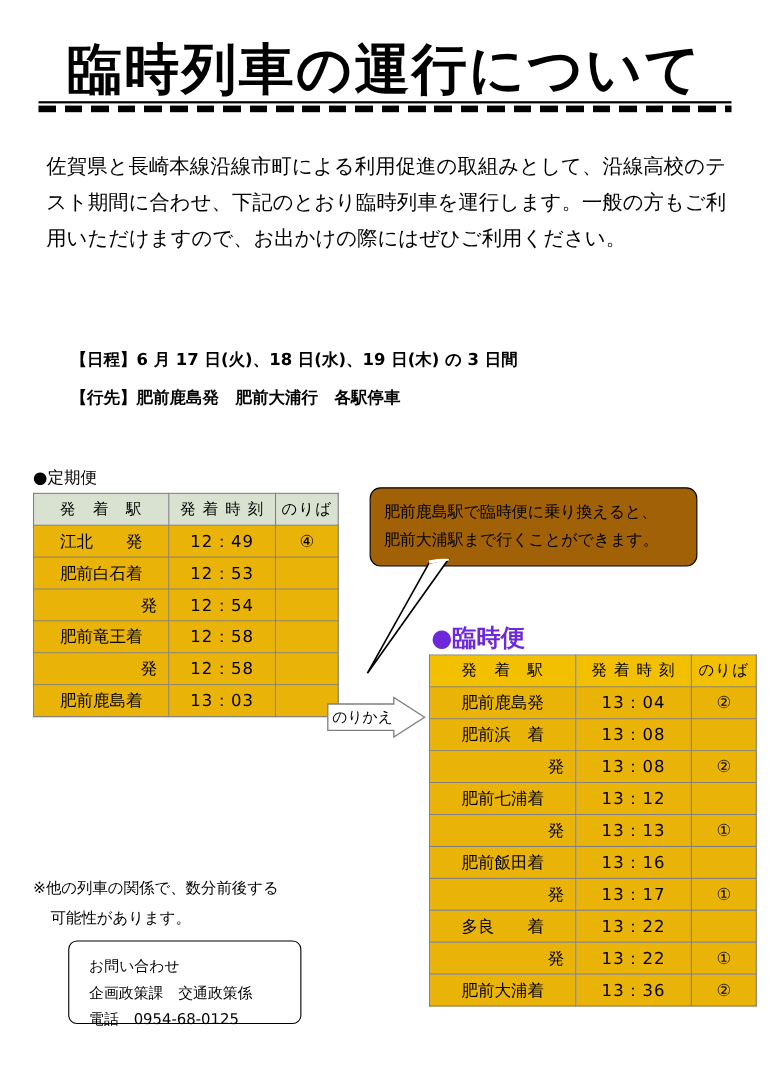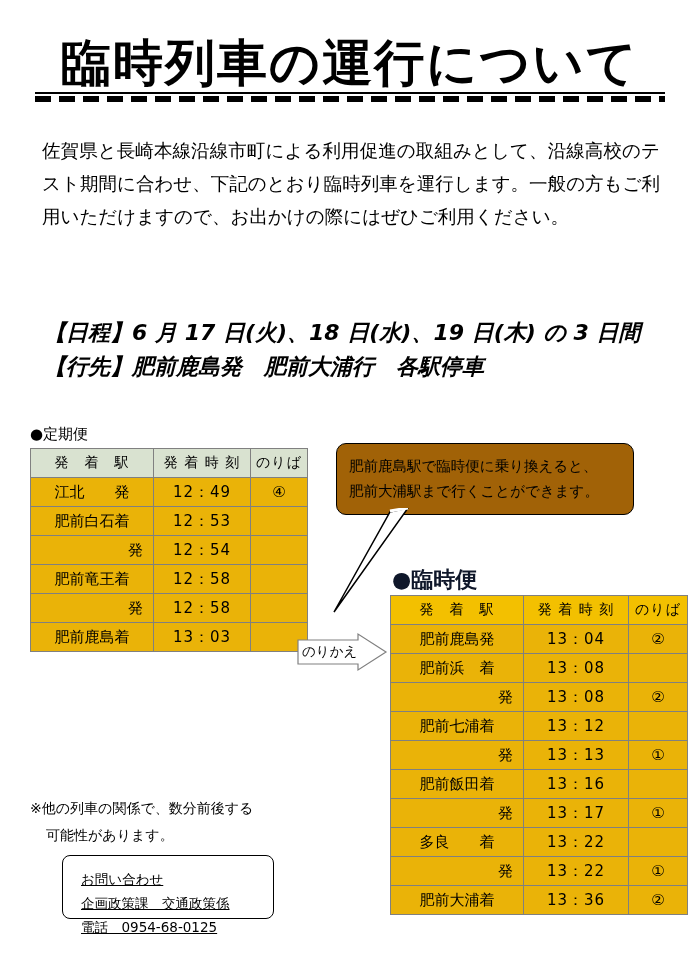--- a/index.html
+++ b/index.html
@@ -70,43 +70,42 @@
     font-size: 18.5px;
     line-height: 33px;
     text-align: justify;
     text-justify: inter-ideograph;
     font-family: Liberation Mono, monospace;
   }
 
   
   .sched {
     position: absolute;
-    left: 44px;
-    font-size: 22px;
+    left: 64px;
+    font-size: 15px;
     font-weight: bold;
     font-family: "DejaVu Sans", sans-serif;
     white-space: pre;
-    font-style: italic;
   }
   .sched.l1 { top: 318px; }
   .sched.l2 { top: 352px; }
 
   
   .sec-head {
     position: absolute;
     font-size: 15px;
     font-family: "DejaVu Sans", sans-serif;
   }
   #regular-head { left: 30px; top: 425px; }
   #temp-head {
     left: 392px;
     top: 565px;
     font-size: 22px;
     font-weight: bold;
-    color: #0f172a;
+    color: #6d28d9;
   }
 
   
   table.tt {
     position: absolute;
     border-collapse: collapse;
     font-family: "DejaVu Sans", sans-serif;
     font-size: 15px;
     padding-left: 28px;
   }
@@ -186,29 +185,28 @@
     font-family: "DejaVu Sans", sans-serif;
   }
   .note .l2 { padding-left: 16px; display: block; }
 
   
   .contact {
     position: absolute;
     left: 62px;
     top: 855px;
     width: 212px;
-    height: 64px;
+    height: 76px;
     border: 1.5px solid #000;
     border-radius: 8px;
     box-sizing: border-box;
     padding: 11px 0 0 18px;
     font-size: 13.5px;
     line-height: 24px;
     font-family: "DejaVu Sans", sans-serif;
-    text-decoration: underline;
   }
 </style>
 </head>
 <body>
 
 <div class="page">
 
   <div class="title">臨時列車の運行について</div>
   <div class="title-rule">
     <div class="solid"></div>

